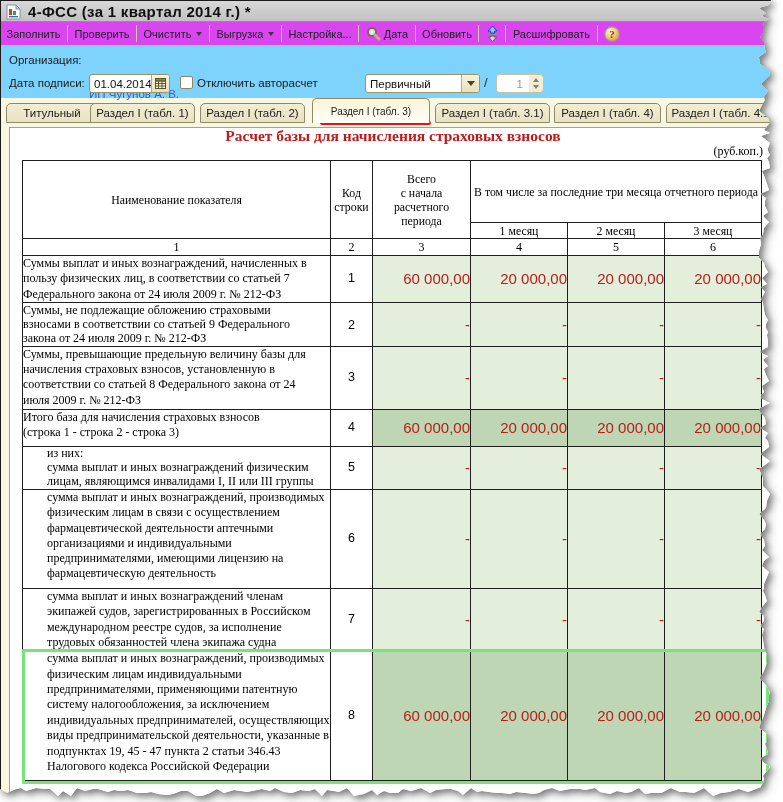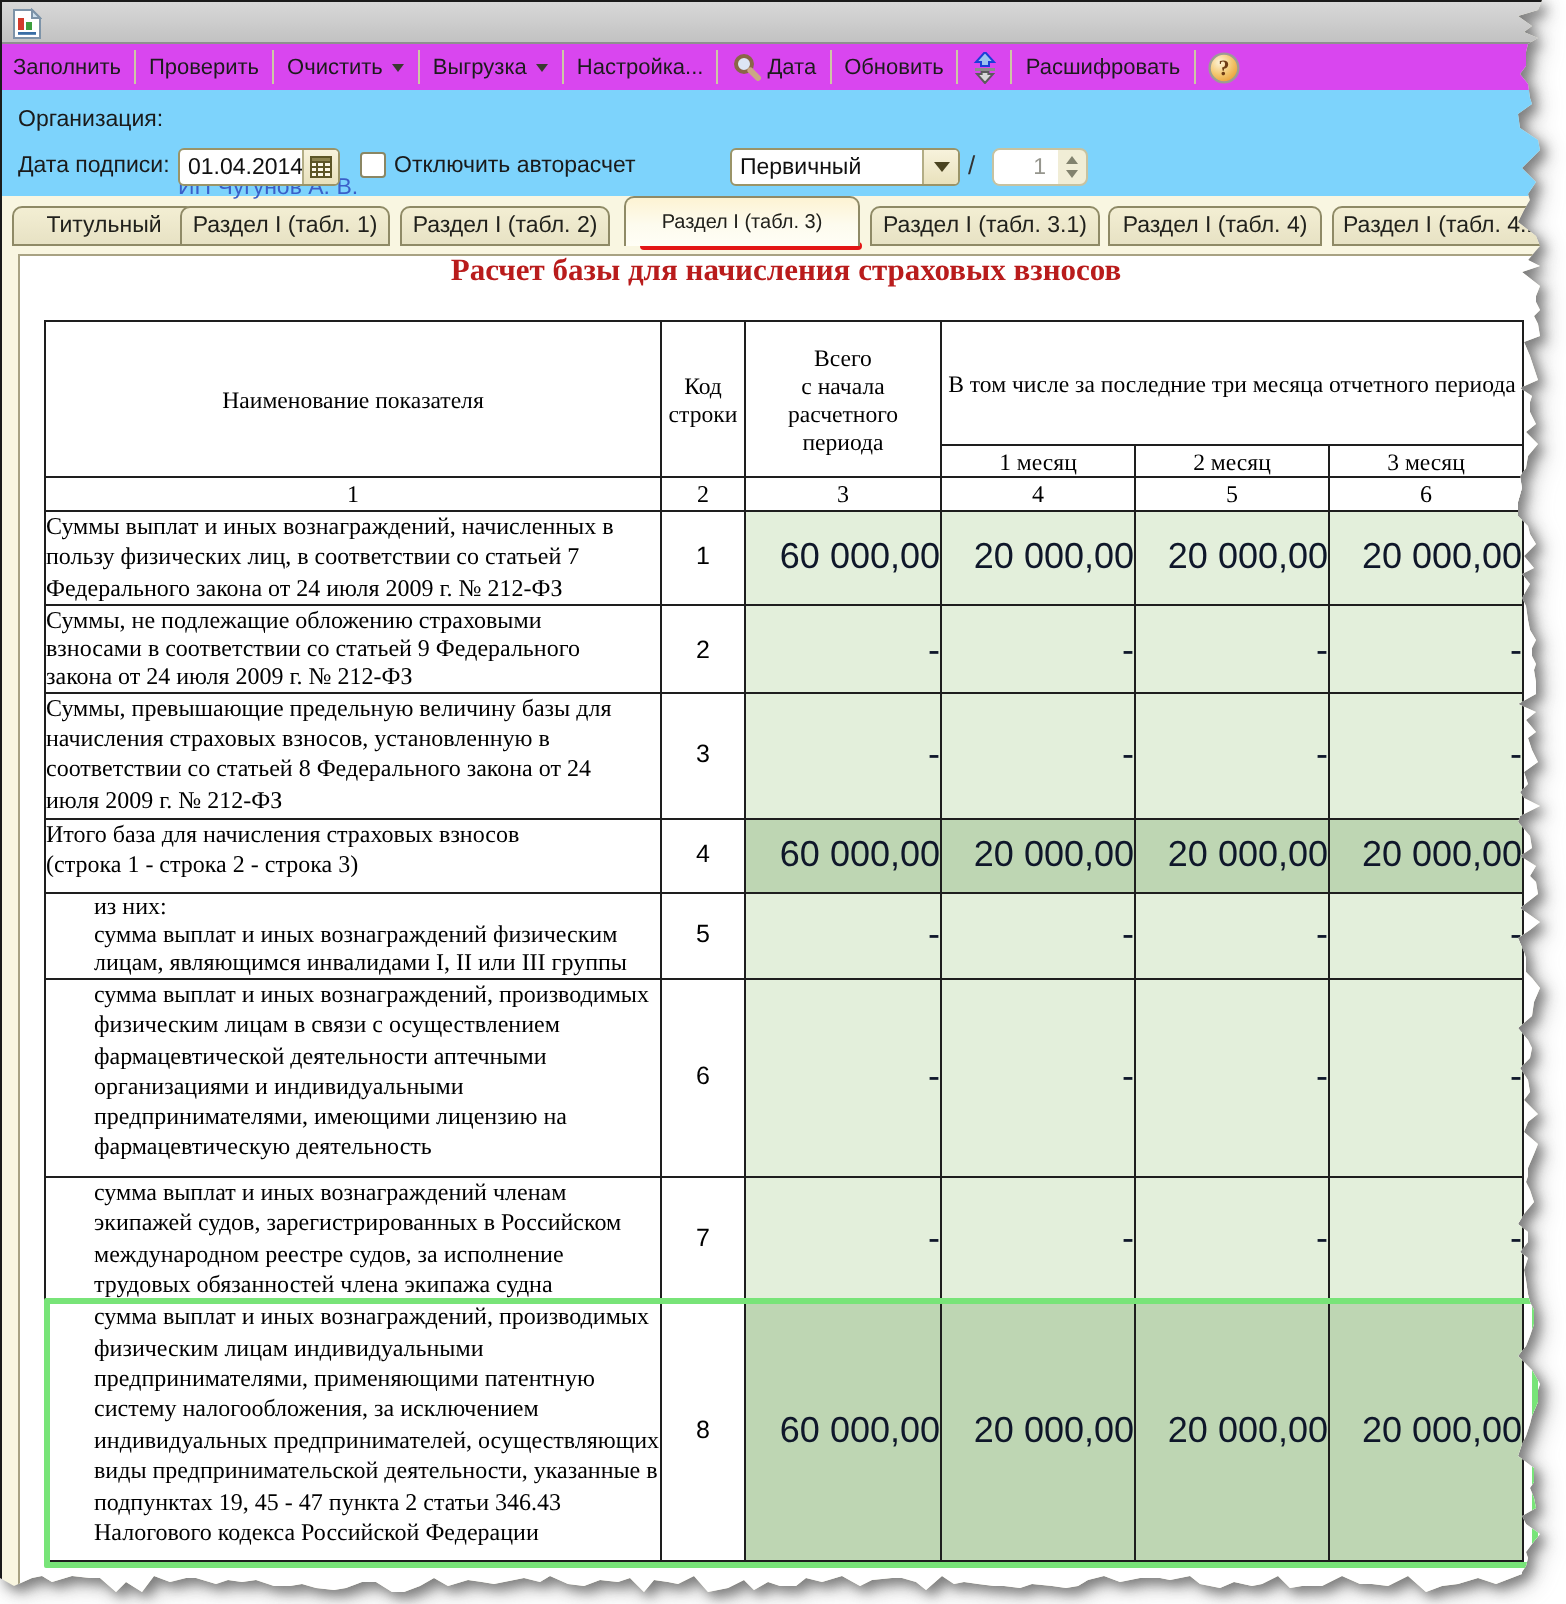--- a/index.html
+++ b/index.html
@@ -70,41 +70,42 @@
   
   table.rep{position:absolute;left:21px;top:159px;border-collapse:collapse;table-layout:fixed;width:739px;}
   table.rep td,table.rep th{border:1px solid #1e1e1e;padding:0;box-sizing:border-box;overflow:hidden;}
   th.h{font-family:"Liberation Serif",serif;font-size:11.8px;font-weight:normal;color:#000;
        text-align:center;vertical-align:middle;line-height:14px;white-space:pre-line;background:#fff;}
   td.num{font-family:"Liberation Serif",serif;font-size:12px;text-align:center;vertical-align:middle;background:#fff;}
   td.name{font-family:"Liberation Serif",serif;font-size:12px;line-height:inherit;color:#000;
        vertical-align:top;padding:1px 2px 0 3px;white-space:pre;background:#fff;}
   td.name.ind{padding-left:24px;}
   td.code{font-size:12.5px;text-align:center;vertical-align:middle;background:#fff;color:#000;}
-  td.val{font-size:18px;text-align:right;vertical-align:middle;padding-right:8px;color:#0f172a;}
+  td.val{font-size:15px;text-align:right;vertical-align:middle;padding-right:8px;color:#b91c1c;}
   td.val.light{background:#e3efdb;}
   td.val.dark{background:#bed6b3;}
 
   .greenbox{position:absolute;border:3px solid #78e478;box-sizing:border-box;border-radius:1px;}
 </style>
 </head>
 <body>
 
 <div class="stage">
  <div class="shadow-wrap">
   <div class="window">
 
     <div class="titlebar">
       <svg class="ticon" viewBox="0 0 15 16">
         <path d="M1 1 h9 l4 4 v10 h-13 z" fill="#ffffff" stroke="#7d93a8" stroke-width="1"></path>
         <path d="M10 1 l4 4 h-4 z" fill="#cfe0ee" stroke="#7d93a8" stroke-width="1"></path>
         <rect x="3" y="5" width="3" height="6" fill="#d23b2c"></rect>
         <rect x="7" y="7" width="3" height="4" fill="#3d9e3d"></rect>
         <rect x="3" y="12" width="9" height="1.4" fill="#3a6ea5"></rect>
       </svg>
+      <div class="ttext">4-ФСС (за 1 квартал 2014 г.) *</div>
     </div>
 
     <div class="toolbar" id="toolbar">
           <div class="tbtn">
             <span>Заполнить</span>
           </div>
           <div class="tsep"></div>
           <div class="tbtn">
             <span>Проверить</span>
           </div>
@@ -209,20 +210,21 @@
           <div class="tab" style="left: 199px; width: 105px;">Раздел I (табл. 2)</div>
           <div class="tab active" style="left: 311px; width: 118px; z-index: 2;">Раздел I (табл. 3)</div>
           <div class="tab" style="left: 434px; width: 115px;">Раздел I (табл. 3.1)</div>
           <div class="tab" style="left: 553px; width: 107px;">Раздел I (табл. 4)</div>
           <div class="tab" style="left: 665px; width: 113px;">Раздел I (табл. 4.1)</div>
         </div>
     <div class="redline" style="left:319px;top:120px;width:111px;height:4px;"></div>
 
     <div class="page"></div>
     <div class="rtitle">Расчет базы для начисления страховых взносов</div>
+    <div class="runits">(руб.коп.)</div>
 
     <table class="rep">
       <colgroup>
         <col style="width:308px">
             <col style="width:42px">
             <col style="width:98px">
         <col style="width:97px">
             <col style="width:97px">
             <col style="width:97px">
       </colgroup>

